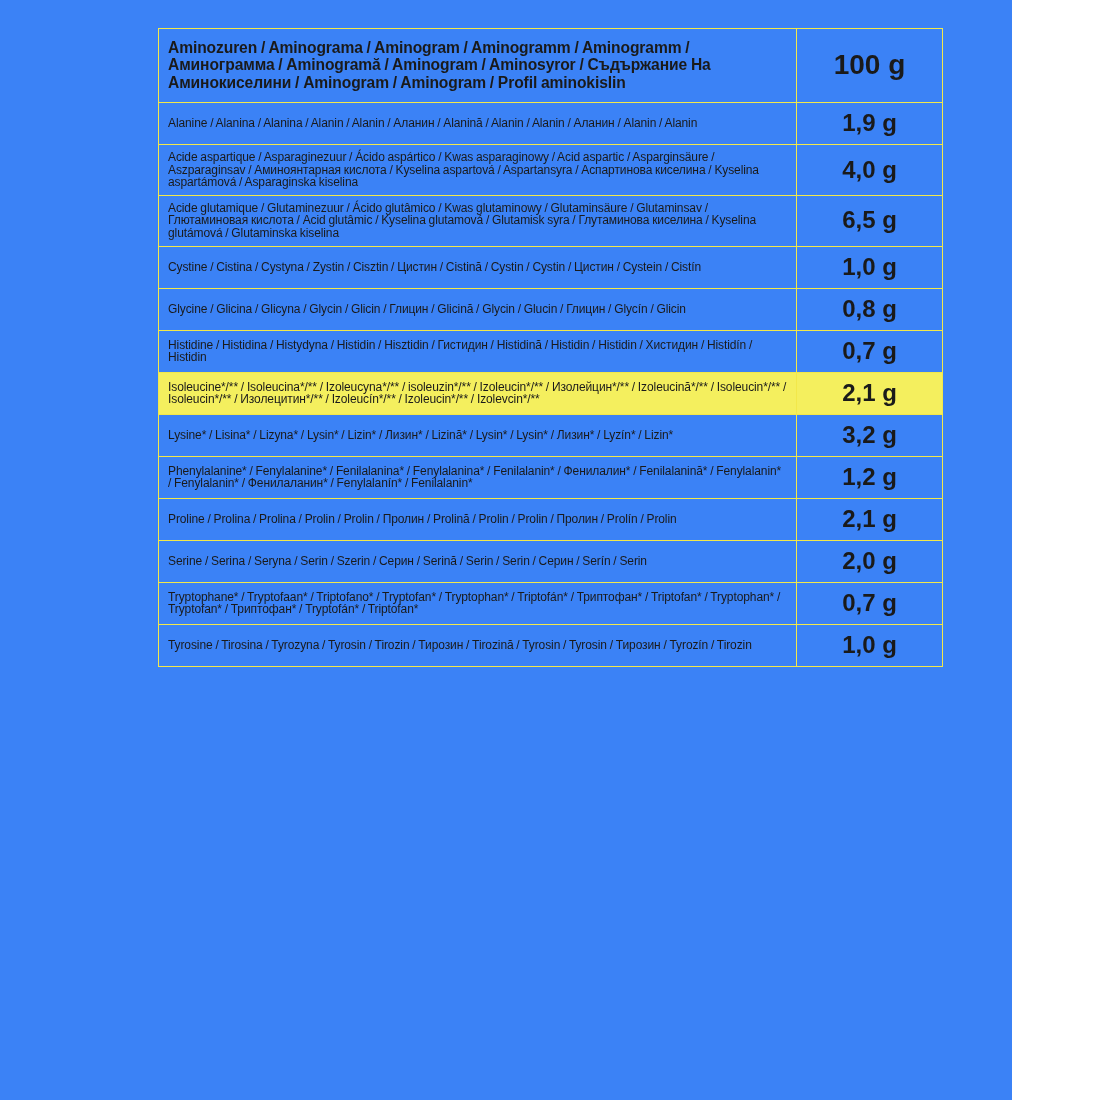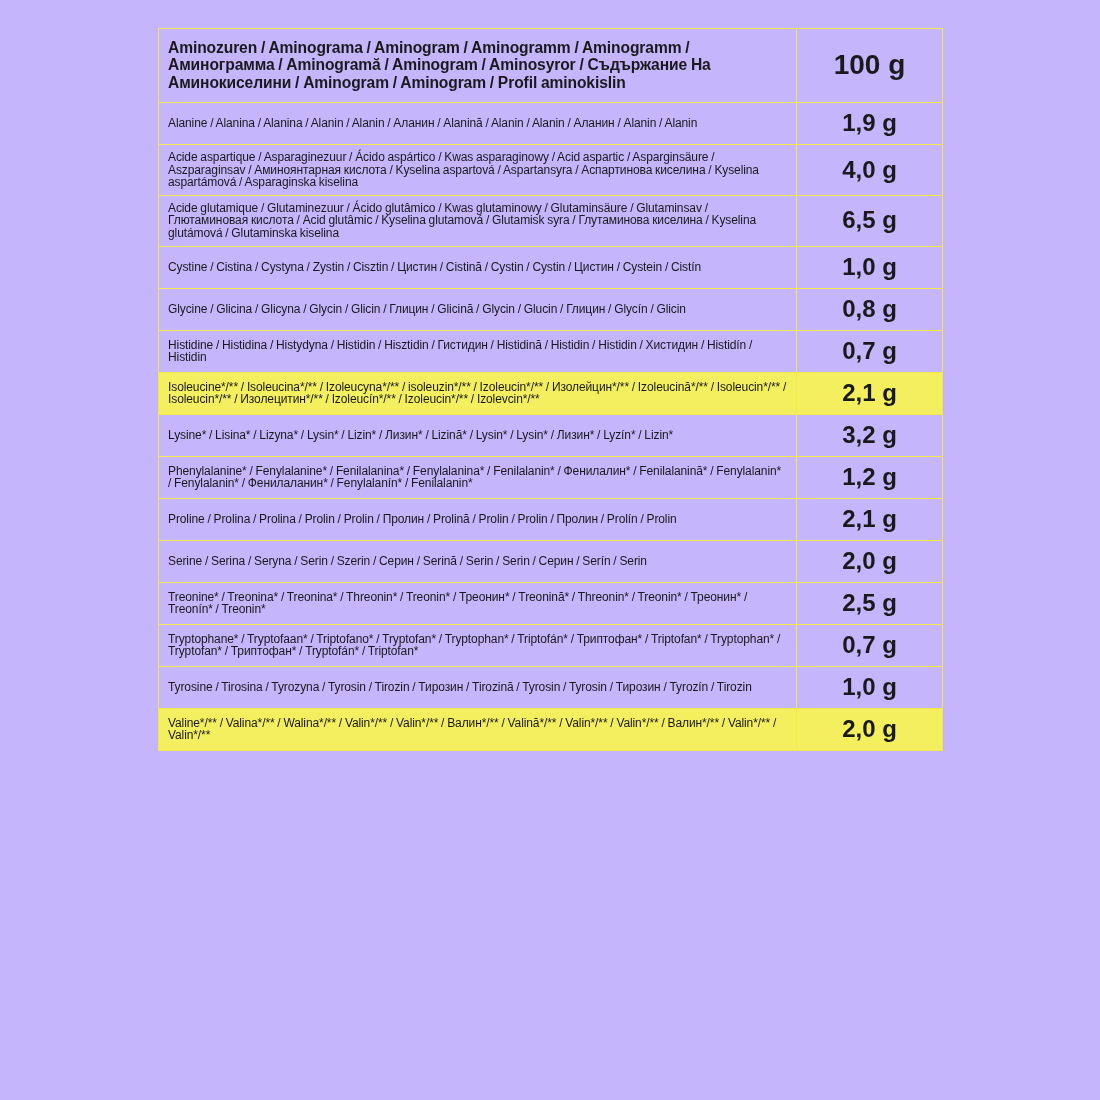--- a/index.html
+++ b/index.html
@@ -5,23 +5,23 @@
   html, body {
     margin: 0;
     padding: 0;
     background: #ffffff;
     width: 1100px;
     height: 1100px;
     font-family: "Liberation Sans", sans-serif;
   }
   #page {
     position: relative;
-    width: 1100px;
+    width: 1012px;
     height: 1100px;
-    background: #c4b5fd;
+    background: #3b82f6;
     box-sizing: border-box;
   }
   #table-wrap {
     position: absolute;
     left: 158px;
     top: 28px;
     width: 784px;
   }
   table.amino {
     border-collapse: collapse;
@@ -120,31 +120,23 @@
           </tr>
           <tr>
             <td class="names">Proline / Prolina / Prolina / Prolin / Prolin / Пролин / Prolină / Prolin / Prolin / Пролин / Prolín / Prolin</td>
             <td class="value">2,1 g</td>
           </tr>
           <tr>
             <td class="names">Serine / Serina / Seryna / Serin / Szerin / Серин / Serină / Serin / Serin / Серин / Serín / Serin</td>
             <td class="value">2,0 g</td>
           </tr>
           <tr>
-            <td class="names">Treonine* / Treonina* / Treonina* / Threonin* / Treonin* / Треонин* / Treonină* / Threonin* / Treonin* / Треонин* / Treonín* / Treonin*</td>
-            <td class="value">2,5 g</td>
-          </tr>
-          <tr>
             <td class="names">Tryptophane* / Tryptofaan* / Triptofano* / Tryptofan* / Tryptophan* / Triptofán* / Триптофан* / Triptofan* / Tryptophan* / Tryptofan* / Триптофан* / Tryptofán* / Triptofan*</td>
             <td class="value">0,7 g</td>
           </tr>
           <tr>
             <td class="names">Tyrosine / Tirosina / Tyrozyna / Tyrosin / Tirozin / Тирозин / Tirozină / Tyrosin / Tyrosin / Тирозин / Tyrozín / Tirozin</td>
             <td class="value">1,0 g</td>
           </tr>
-          <tr class="hl">
-            <td class="names">Valine*/** / Valina*/** / Walina*/** / Valin*/** / Valin*/** / Валин*/** / Valină*/** / Valin*/** / Valin*/** / Валин*/** / Valin*/** / Valin*/**</td>
-            <td class="value">2,0 g</td>
-          </tr>
         </tbody>
     </table>
   </div>
 </div>
 
 </body></html>

